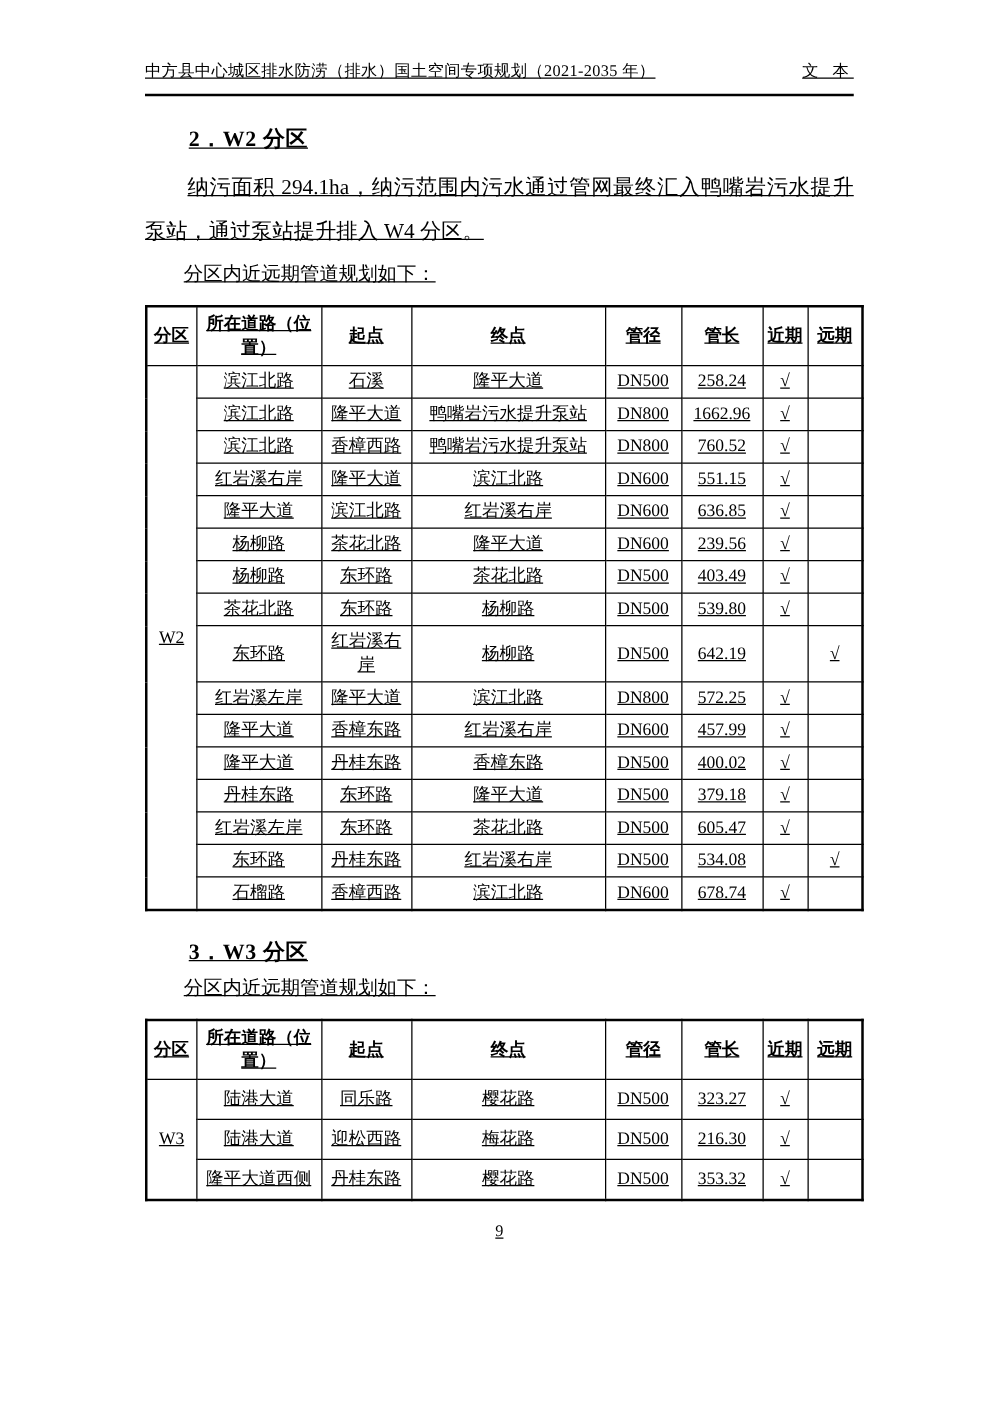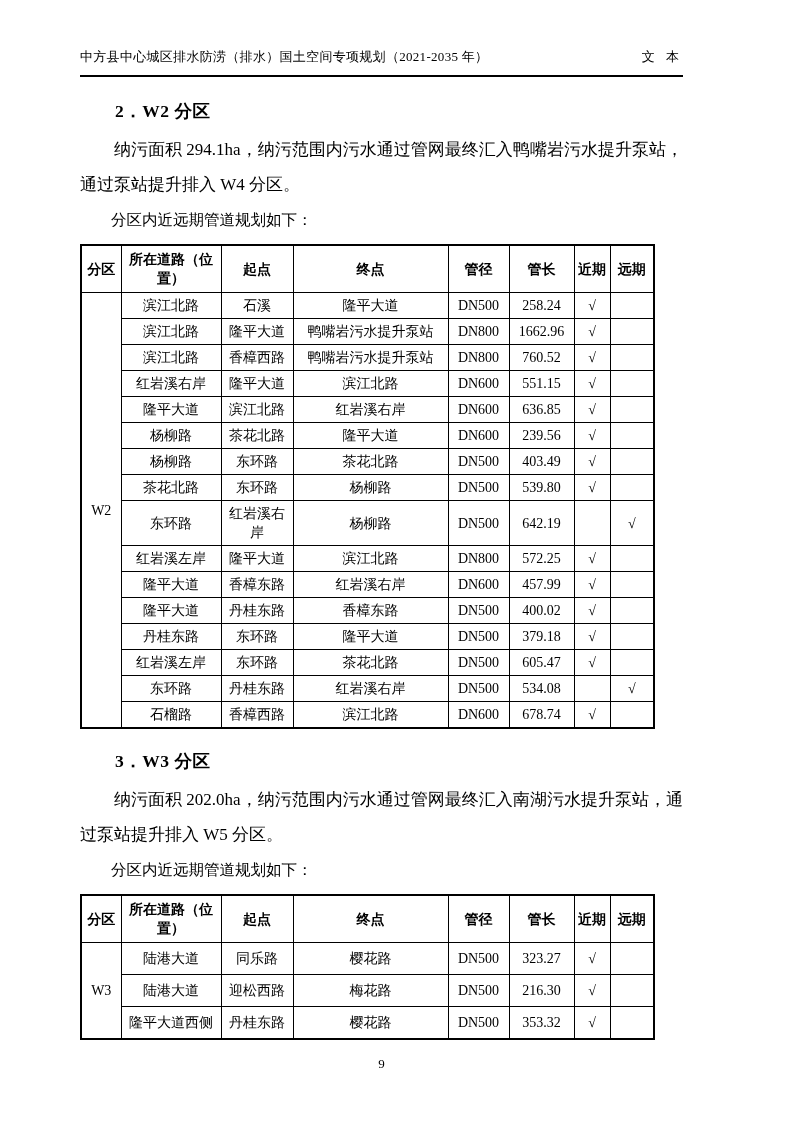--- a/index.html
+++ b/index.html
@@ -10,21 +10,22 @@
     width: 793px;
   }
   .page {
     position: relative;
     width: 793px;
     height: 1122px;
     background: #ffffff;
     overflow: hidden;
   }
   .content {
-    padding: 48px 110px 0 80px;
+    padding: 48px 110px 0 116px;
+    text-decoration: underline;
   }
   .doc-header {
     display: flex;
     justify-content: space-between;
     align-items: flex-end;
     border-bottom: 2.5px solid #000;
     padding-bottom: 9px;
     font-size: 13px;
     letter-spacing: 0.3px;
   }
@@ -267,21 +268,20 @@
               <td>678.74</td>
               <td>√</td>
               <td></td>
             </tr>
           </tbody>
       </table>
     </div>
 
     <div class="section section-w3">
       <div class="section-heading">3．W3 分区</div>
-      <div class="para">纳污面积 202.0ha，纳污范围内污水通过管网最终汇入南湖污水提升泵站，通过泵站提升排入 W5 分区。</div>
       <div class="table-intro">分区内近远期管道规划如下：</div>
 
       <table class="pipe-table" id="table-w3">
         <colgroup>
           <col class="c-zone">
             <col class="c-road">
             <col class="c-start">
             <col class="c-end">
           <col class="c-dn">
             <col class="c-len">

